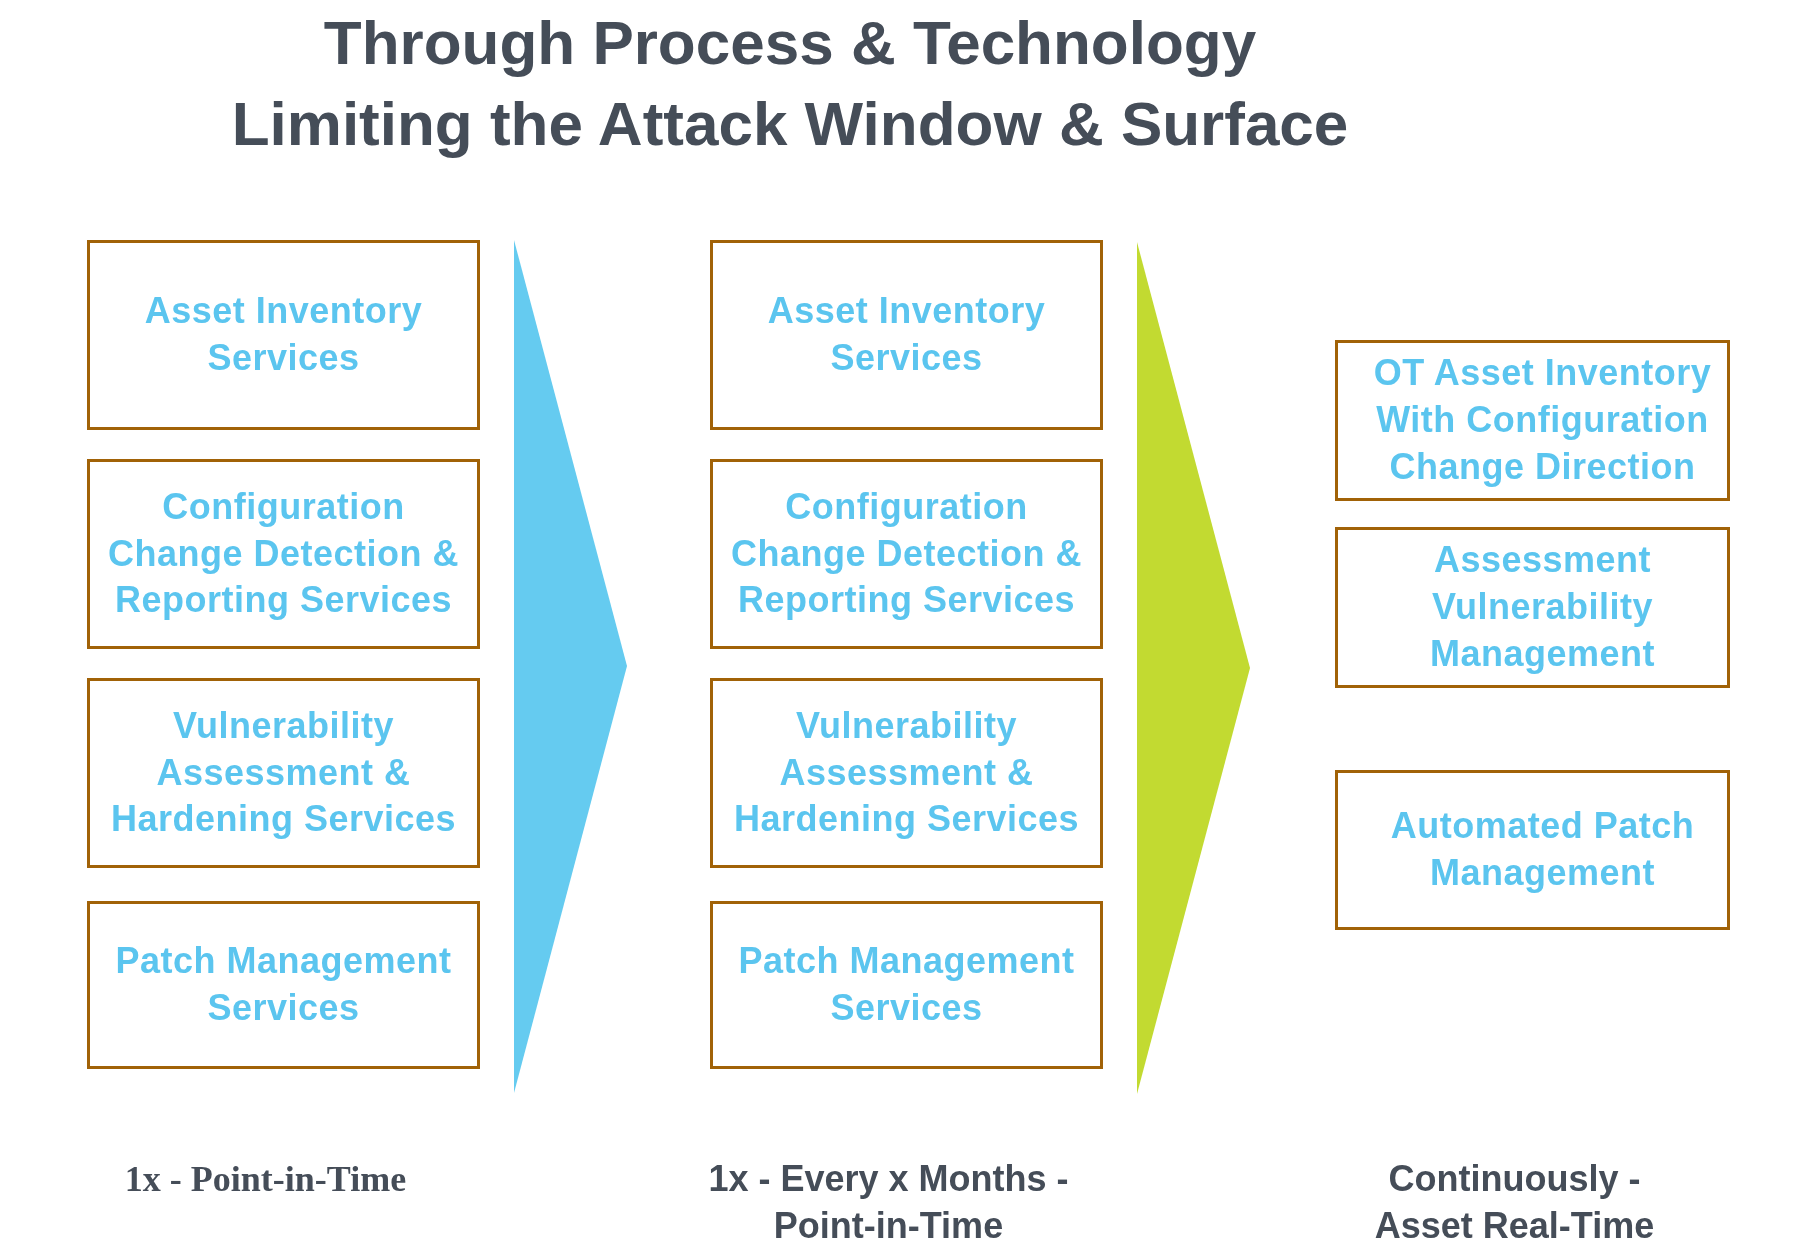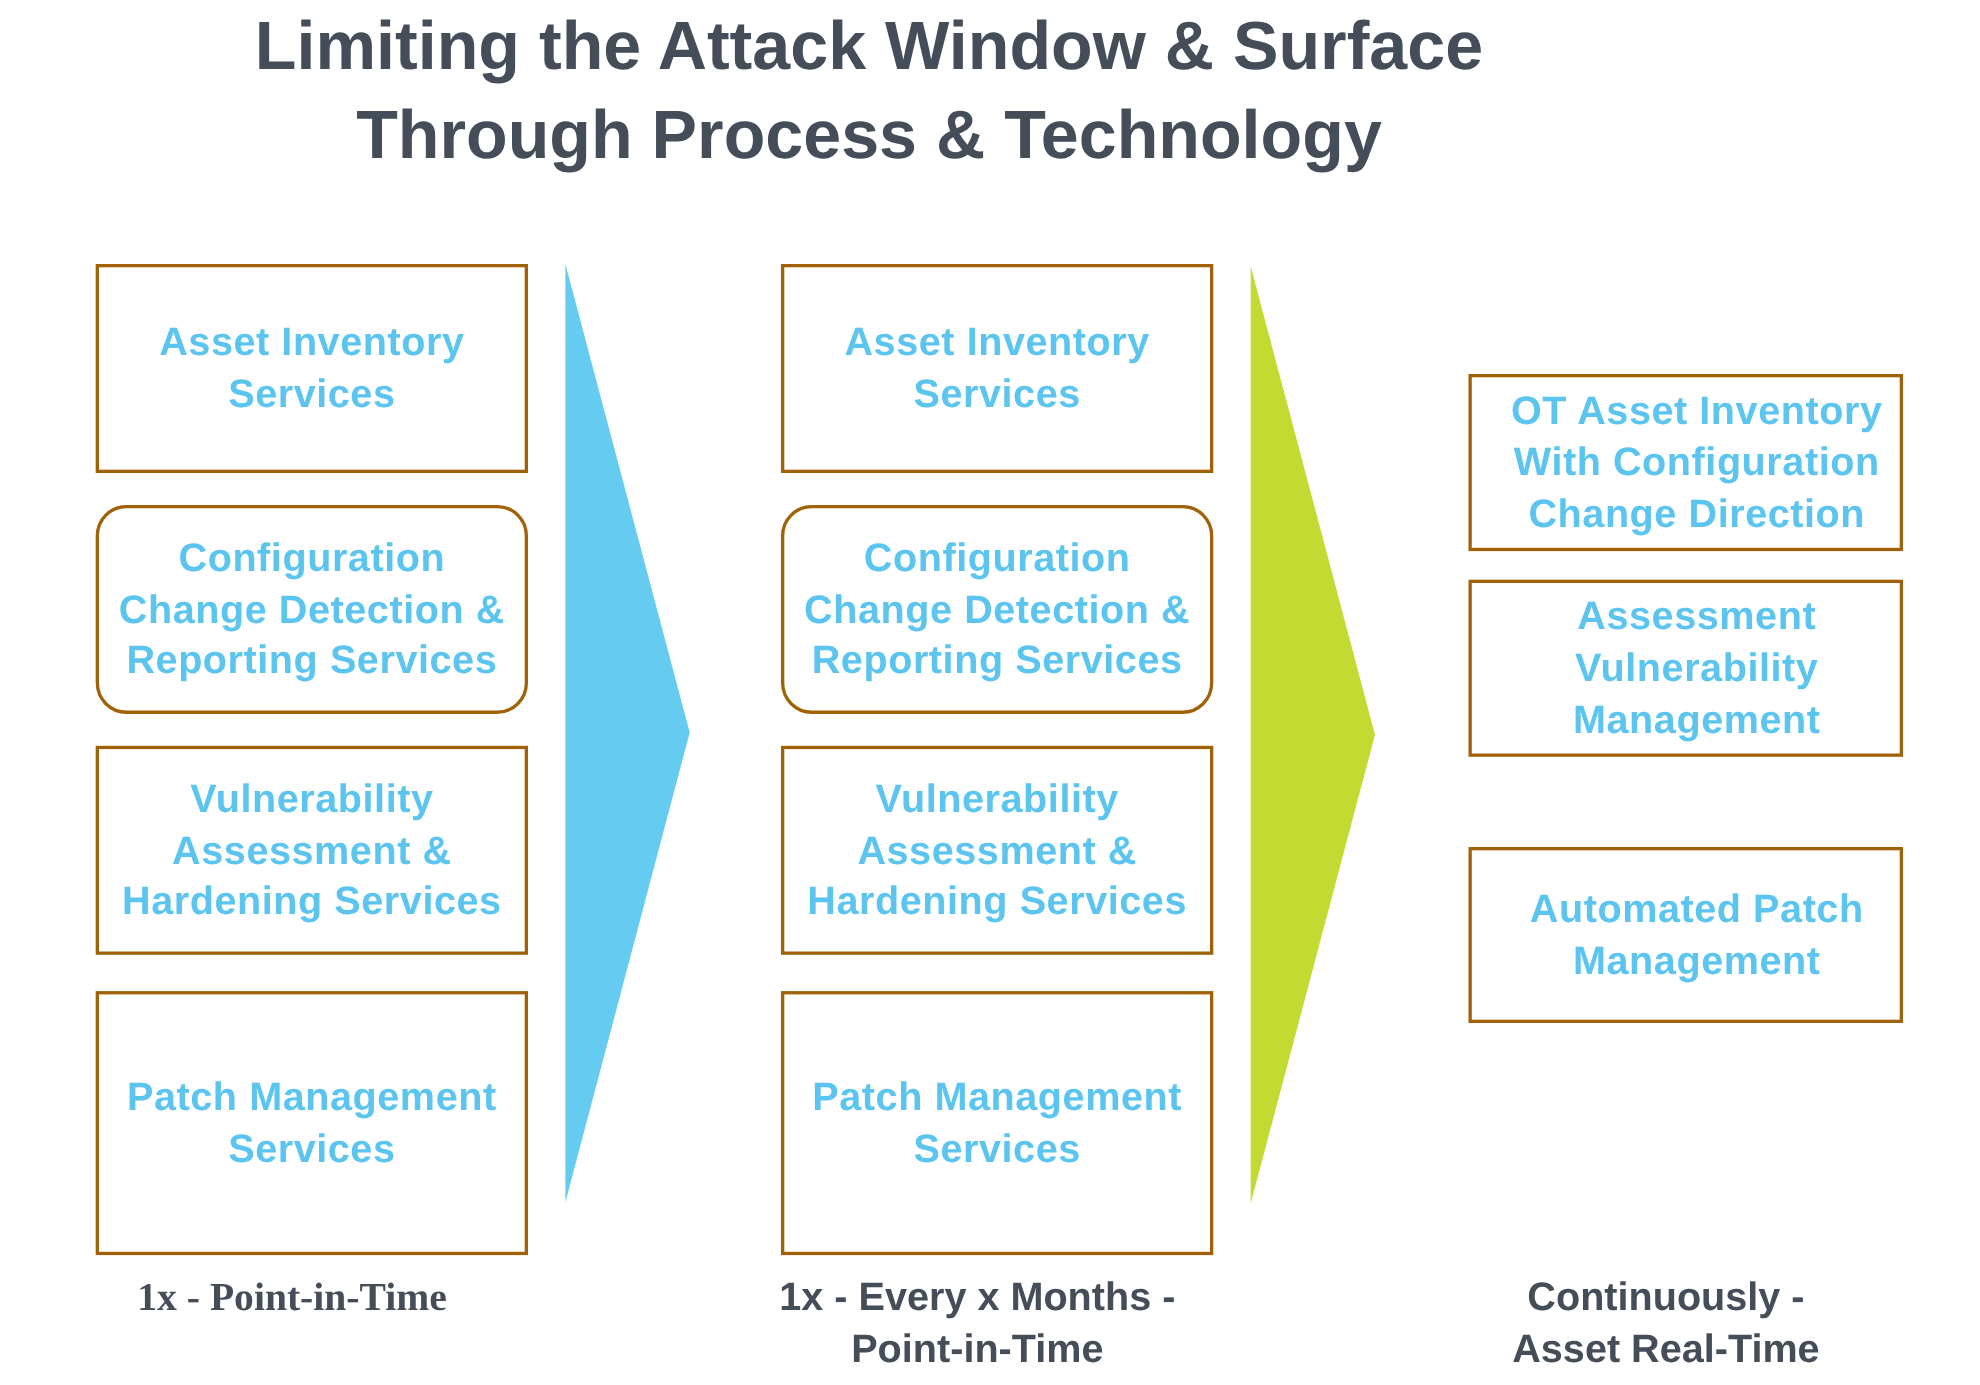--- a/index.html
+++ b/index.html
@@ -42,23 +42,23 @@
     line-height:1.3;
     letter-spacing:0.5px;
     white-space:pre-line;
   }
   
   .c1{left:87px;width:393px;}
   .c2{left:710px;width:393px;}
   .c3{left:1335px;width:395px;padding-left:20px;}
   
   .r1{top:240px;height:190px;}
-  .r2{top:459px;height:190px;border-radius:28px;}
+  .r2{top:459px;height:190px;}
   .r3{top:678px;height:190px;}
-  .r4{top:901px;height:240px;}
+  .r4{top:901px;height:168px;}
   
   .s1{top:340px;height:161px;}
   .s2{top:527px;height:161px;}
   .s3{top:734px;height:160px;margin-top:36px;}
   .caption{
     position:absolute;
     top:1156px;
     text-align:center;
     color:#454D58;
     font-weight:bold;
@@ -69,22 +69,22 @@
   .cap1{left:69px;width:393px;font-family:Liberation Serif, serif;}
   .cap2{left:692px;width:393px;}
   .cap3{left:1317px;width:395px;}
 </style>
 </head>
 <body>
 
 <div class="canvas">
 
   <h1 class="title" style="margin:0;">
+    <div>Through Process &amp; Technology</div>
     <div>Limiting the Attack Window &amp; Surface</div>
-    <div>Through Process &amp; Technology</div>
   </h1>
 
   <svg class="arrows" width="1800" height="1259" viewBox="0 0 1800 1259">
     <polygon points="514,240 627,666 514,1093" fill="#65CBF0"></polygon>
     <polygon points="1137,242 1250,668 1137,1094" fill="#C2DA31"></polygon>
   </svg>
 
   <div class="box c1 r1">Asset Inventory
 Services</div>
   <div class="box c1 r2">Configuration

